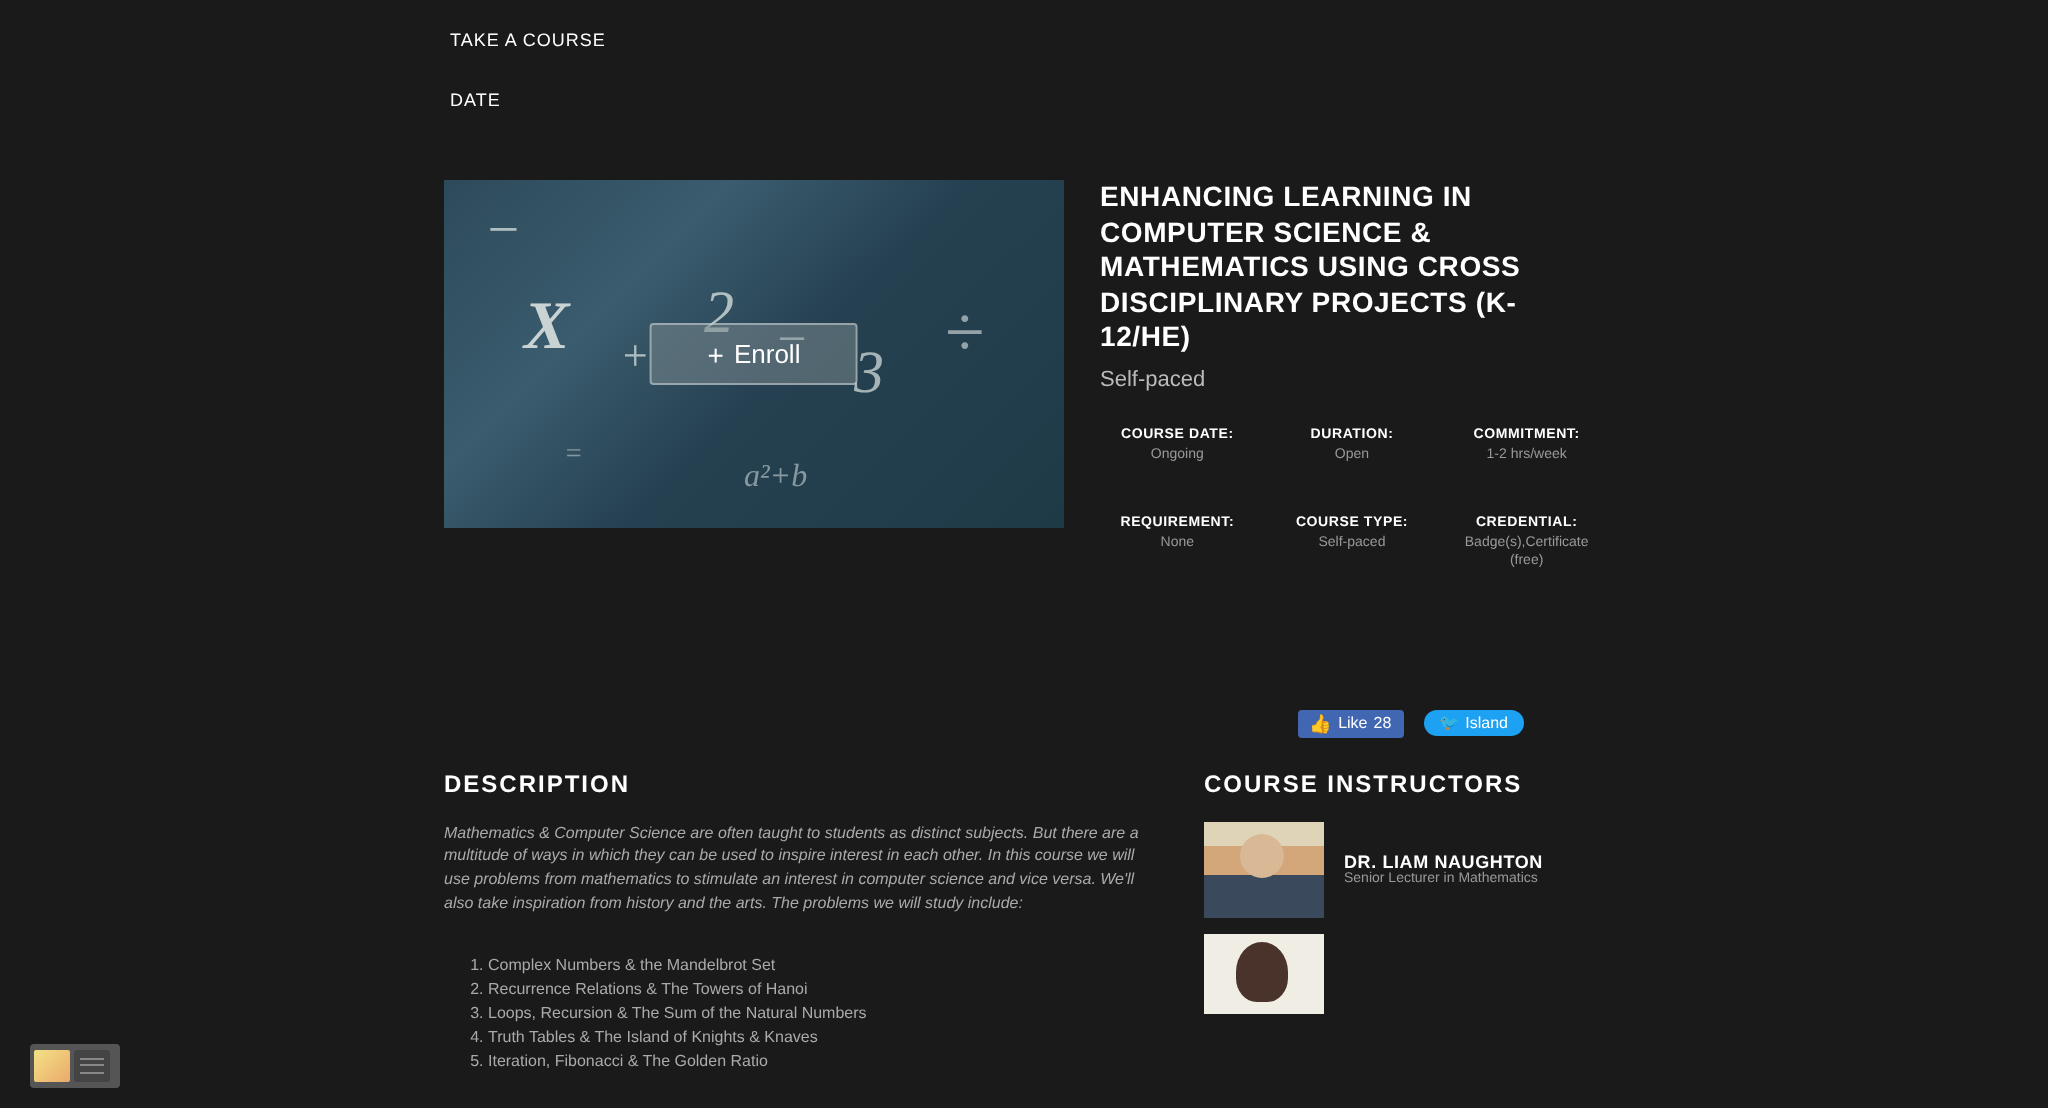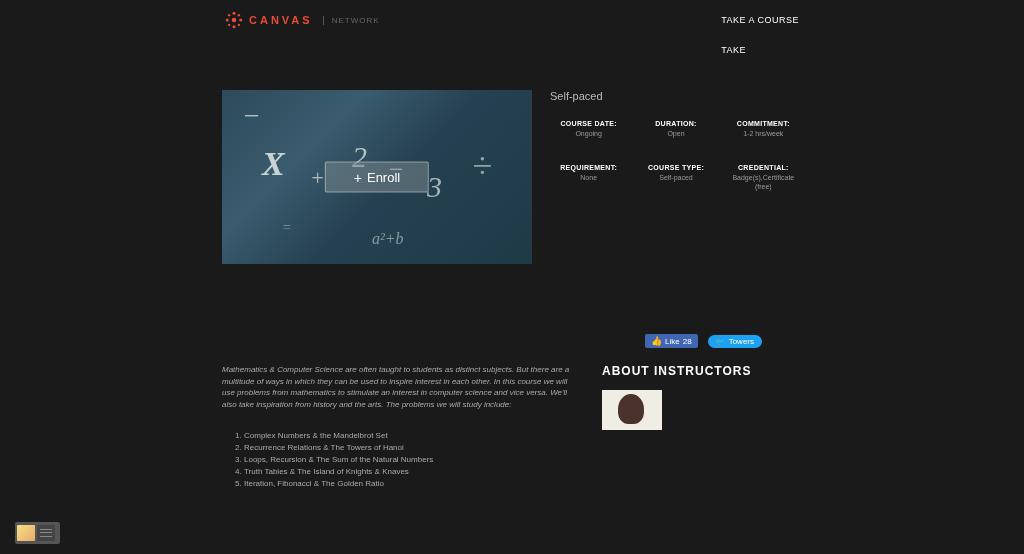--- a/index.html
+++ b/index.html
@@ -291,41 +291,24 @@
   }
   .bottom-widget .sq2 span {
     height: 1px;
     background: #888;
   }
 </style>
 </head>
 <body>
 
 <div class="header">
-  <div class="logo-group">
-    <span class="logo-icon">
-      <svg width="18" height="18" viewBox="0 0 24 24">
-        <circle cx="12" cy="12" r="3" fill="#e94b35"></circle>
-        <circle cx="12" cy="3" r="2" fill="#e94b35"></circle>
-        <circle cx="12" cy="21" r="2" fill="#e94b35"></circle>
-        <circle cx="3" cy="12" r="2" fill="#e94b35"></circle>
-        <circle cx="21" cy="12" r="2" fill="#e94b35"></circle>
-        <circle cx="5.5" cy="5.5" r="1.6" fill="#e94b35"></circle>
-        <circle cx="18.5" cy="5.5" r="1.6" fill="#e94b35"></circle>
-        <circle cx="5.5" cy="18.5" r="1.6" fill="#e94b35"></circle>
-        <circle cx="18.5" cy="18.5" r="1.6" fill="#e94b35"></circle>
-      </svg>
-    </span>
-    <span class="logo-text">CANVAS</span>
-    <span class="logo-sub">NETWORK</span>
-  </div>
   <nav class="nav">
     <a href="#">ABOUT US</a>
     <a href="#">TAKE A COURSE</a>
-    <a href="#">TAKE</a>
+    <a href="#">DATE</a>
   </nav>
 </div>
 
 <div class="content-wrap">
   <div class="hero">
     <div class="hero-img">
       <span class="chalk chalk1">−</span>
       <span class="chalk chalk2">X</span>
       <span class="chalk chalk3">+</span>
       <span class="chalk chalk4">2</span>
@@ -333,20 +316,21 @@
       <span class="chalk chalk6">3</span>
       <span class="chalk chalk7">÷</span>
       <span class="chalk chalk8">a²+b</span>
       <span class="chalk chalk9">=</span>
       <div class="enroll-btn">
         <span class="plus">+</span>
         <span>Enroll</span>
       </div>
     </div>
     <div class="hero-right">
+      <h1 class="course-title">ENHANCING LEARNING IN COMPUTER SCIENCE &amp; MATHEMATICS USING CROSS DISCIPLINARY PROJECTS (K-12/HE)</h1>
       <div class="pace">Self-paced</div>
       <div class="meta-grid">
         <div class="meta-item">
           <div class="meta-label">COURSE DATE:</div>
           <div class="meta-value">Ongoing</div>
         </div>
         <div class="meta-item">
           <div class="meta-label">DURATION:</div>
           <div class="meta-value">Open</div>
         </div>
@@ -371,39 +355,47 @@
   </div>
 
   <div class="social-row">
     <div class="fb-like">
       <span class="thumb">👍</span>
       <span>Like</span>
       <span>28</span>
     </div>
     <div class="tweet-btn">
       <span>🐦</span>
-      <span>Towers</span>
+      <span>Island</span>
     </div>
   </div>
 
   <div class="lower">
     <div class="desc-col">
+      <div class="section-head">DESCRIPTION</div>
       <p class="desc-text">Mathematics &amp; Computer Science are often taught to students as distinct subjects. But there are a multitude of ways in which they can be used to inspire interest in each other. In this course we will use problems from mathematics to stimulate an interest in computer science and vice versa. We'll also take inspiration from history and the arts. The problems we will study include:</p>
       <ol class="topic-list">
         <li>Complex Numbers &amp; the Mandelbrot Set</li>
         <li>Recurrence Relations &amp; The Towers of Hanoi</li>
         <li>Loops, Recursion &amp; The Sum of the Natural Numbers</li>
         <li>Truth Tables &amp; The Island of Knights &amp; Knaves</li>
         <li>Iteration, Fibonacci &amp; The Golden Ratio</li>
       </ol>
 
     </div>
 
     <div class="instructors-col">
-      <div class="section-head">ABOUT INSTRUCTORS</div>
+      <div class="section-head">COURSE INSTRUCTORS</div>
+      <div class="instructor">
+        <div class="avatar liam"></div>
+        <div>
+          <div class="inst-name">DR. LIAM NAUGHTON</div>
+          <div class="inst-role">Senior Lecturer in Mathematics</div>
+        </div>
+      </div>
       <div class="instructor">
         <div class="avatar second"></div>
       </div>
     </div>
   </div>
 </div>
 
 <div class="bottom-widget">
   <div class="sq1"></div>
   <div class="sq2">

